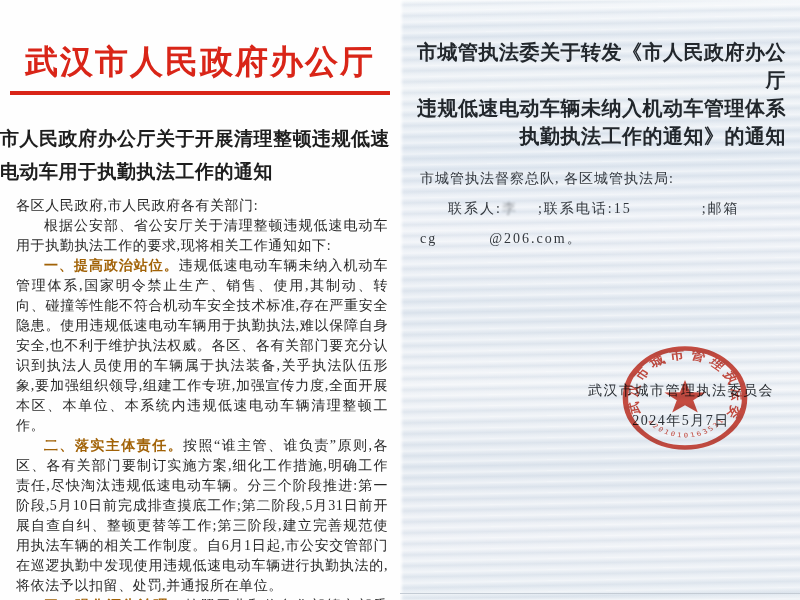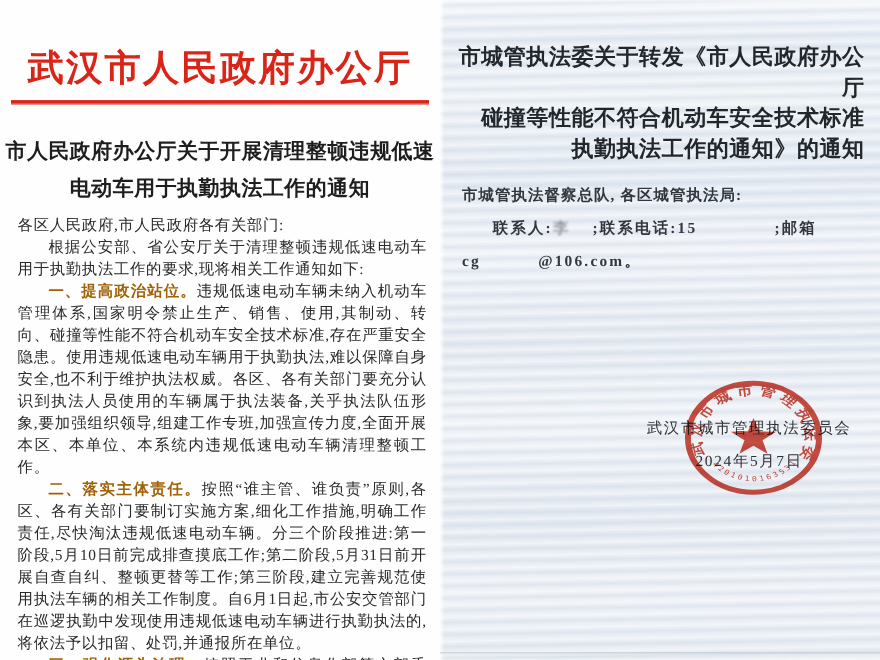--- a/index.html
+++ b/index.html
@@ -32,21 +32,21 @@
     white-space: nowrap;
   }
   .lp-rule {
     margin: 6px 10px 0 10px;
     height: 2px;
     border-top: 3px solid #d92518;
     border-bottom: 1px solid #d92518;
   }
   .lp-title {
     margin-top: 27px;
-    text-align: center;
+    text-align: left;
     font-size: 19px;
     font-weight: bold;
     line-height: 33px;
     color: #1e1e1e;
     letter-spacing: 0.5px;
   }
   .lp-body {
     margin: 8px 12px 0 16px;
     font-size: 14px;
     line-height: 20px;
@@ -85,21 +85,20 @@
     line-height: 28px;
     color: #22272c;
     letter-spacing: 0.5px;
   }
   .rp-body {
     margin: 14px 22px 0 20px;
     font-size: 14px;
     line-height: 30px;
     letter-spacing: 1px;
     text-align: justify;
-    font-weight: bold;
   }
   .rp-body p { margin: 0; }
   .contact-line { letter-spacing: 2px; }
   .gap-name  { display: inline-block; width: 20px; }
   .gap-phone { display: inline-block; width: 70px; }
   .gap-email { display: inline-block; width: 52px; }
   .faded { opacity: 0.45; filter: blur(0.8px); }
   .rp-signature {
     position: absolute;
     top: 376px; right: 26px;
@@ -139,27 +138,27 @@
       <p class="indent">根据公安部、省公安厅关于清理整顿违规低速电动车用于执勤执法工作的要求,现将相关工作通知如下:</p>
       <p class="indent"><b>一、提高政治站位。</b><span>违规低速电动车辆未纳入机动车管理体系,国家明令禁止生产、销售、使用,其制动、转向、碰撞等性能不符合机动车安全技术标准,存在严重安全隐患。使用违规低速电动车辆用于执勤执法,难以保障自身安全,也不利于维护执法权威。各区、各有关部门要充分认识到执法人员使用的车辆属于执法装备,关乎执法队伍形象,要加强组织领导,组建工作专班,加强宣传力度,全面开展本区、本单位、本系统内违规低速电动车辆清理整顿工作。</span></p>
       <p class="indent"><b>二、落实主体责任。</b><span>按照“谁主管、谁负责”原则,各区、各有关部门要制订实施方案,细化工作措施,明确工作责任,尽快淘汰违规低速电动车辆。分三个阶段推进:第一阶段,5月10日前完成排查摸底工作;第二阶段,5月31日前开展自查自纠、整顿更替等工作;第三阶段,建立完善规范使用执法车辆的相关工作制度。自6月1日起,市公安交管部门在巡逻执勤中发现使用违规低速电动车辆进行执勤执法的,将依法予以扣留、处罚,并通报所在单位。</span></p>
       <p class="indent"><b>三、强化源头治理。</b><span>按照工业和信息化部等六部委《关于加强</span></p>
     </div>
   </div>
 
   <div class="page-right">
     <div class="rp-title">
       <div>市城管执法委关于转发《市人民政府办公厅</div>
-      <div>碰撞等性能不符合机动车安全技术标准</div>
+      <div>违规低速电动车辆未纳入机动车管理体系</div>
       <div>执勤执法工作的通知》的通知</div>
     </div>
     <div class="rp-body">
       <p>市城管执法督察总队, 各区城管执法局:</p>
       <p class="indent contact-line"><span>联系人:</span><span class="faded">李</span><span class="gap-name"></span><span>;联系电话:</span><span>15</span><span class="gap-phone"></span><span>;邮箱</span></p>
-      <p class="contact-line"><span>cg</span><span class="gap-email"></span><span>@106.com。</span></p>
+      <p class="contact-line"><span>cg</span><span class="gap-email"></span><span>@206.com。</span></p>
     </div>
 
     <div class="rp-signature">
       <div>武汉市城市管理执法委员会</div>
       <div>2024年5月7日</div>
     </div>
 
     <svg class="rp-seal" viewBox="0 0 120 120" preserveAspectRatio="none">
       <defs>
         <path id="sealArc" d="M 20 78.6 A 44 44 0 1 1 100 78.6" fill="none"></path>

